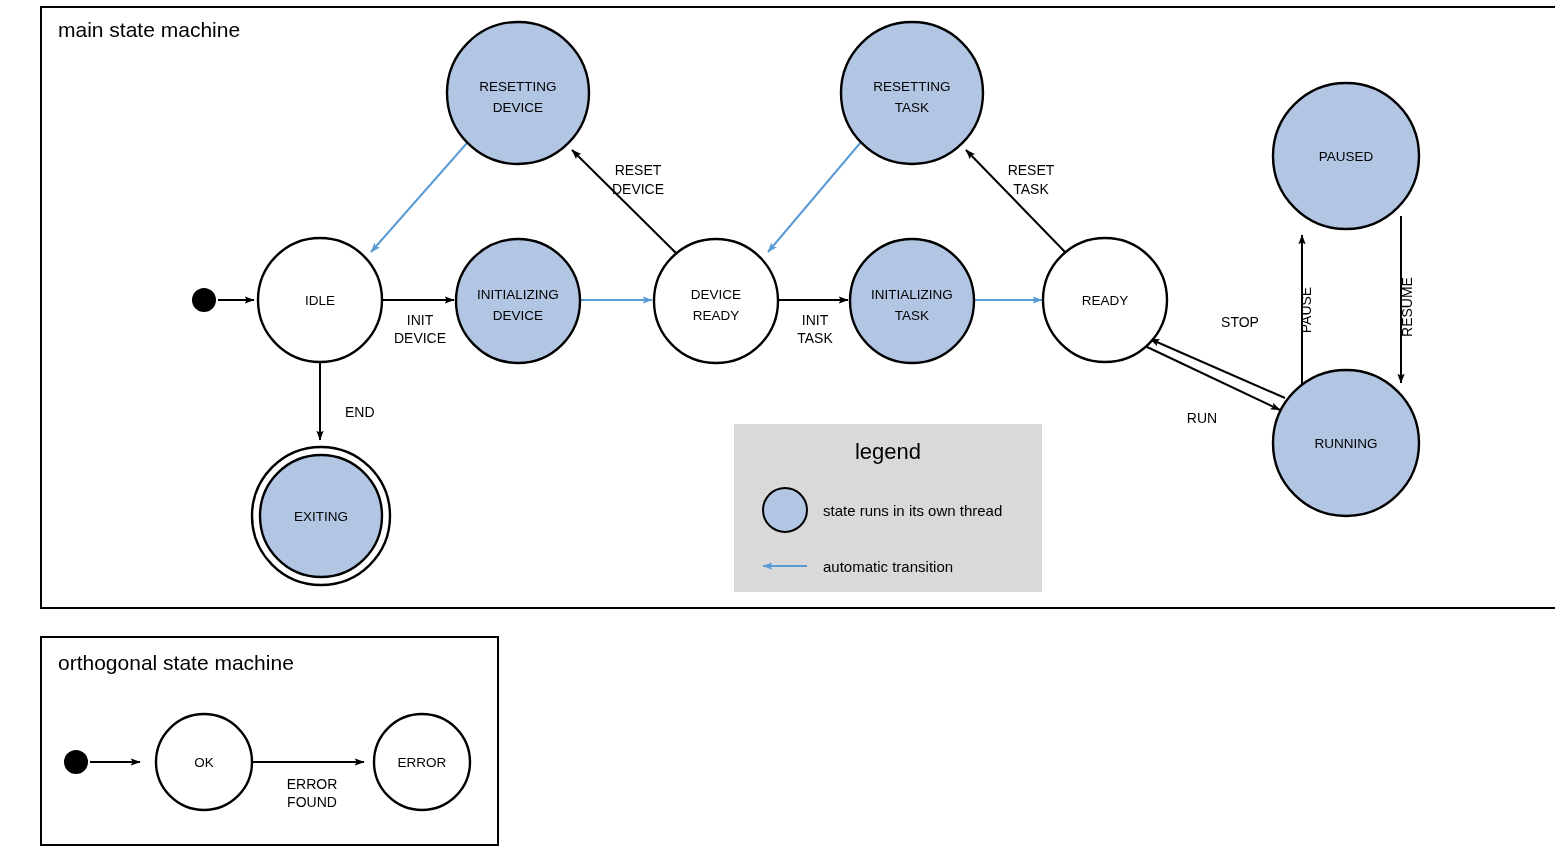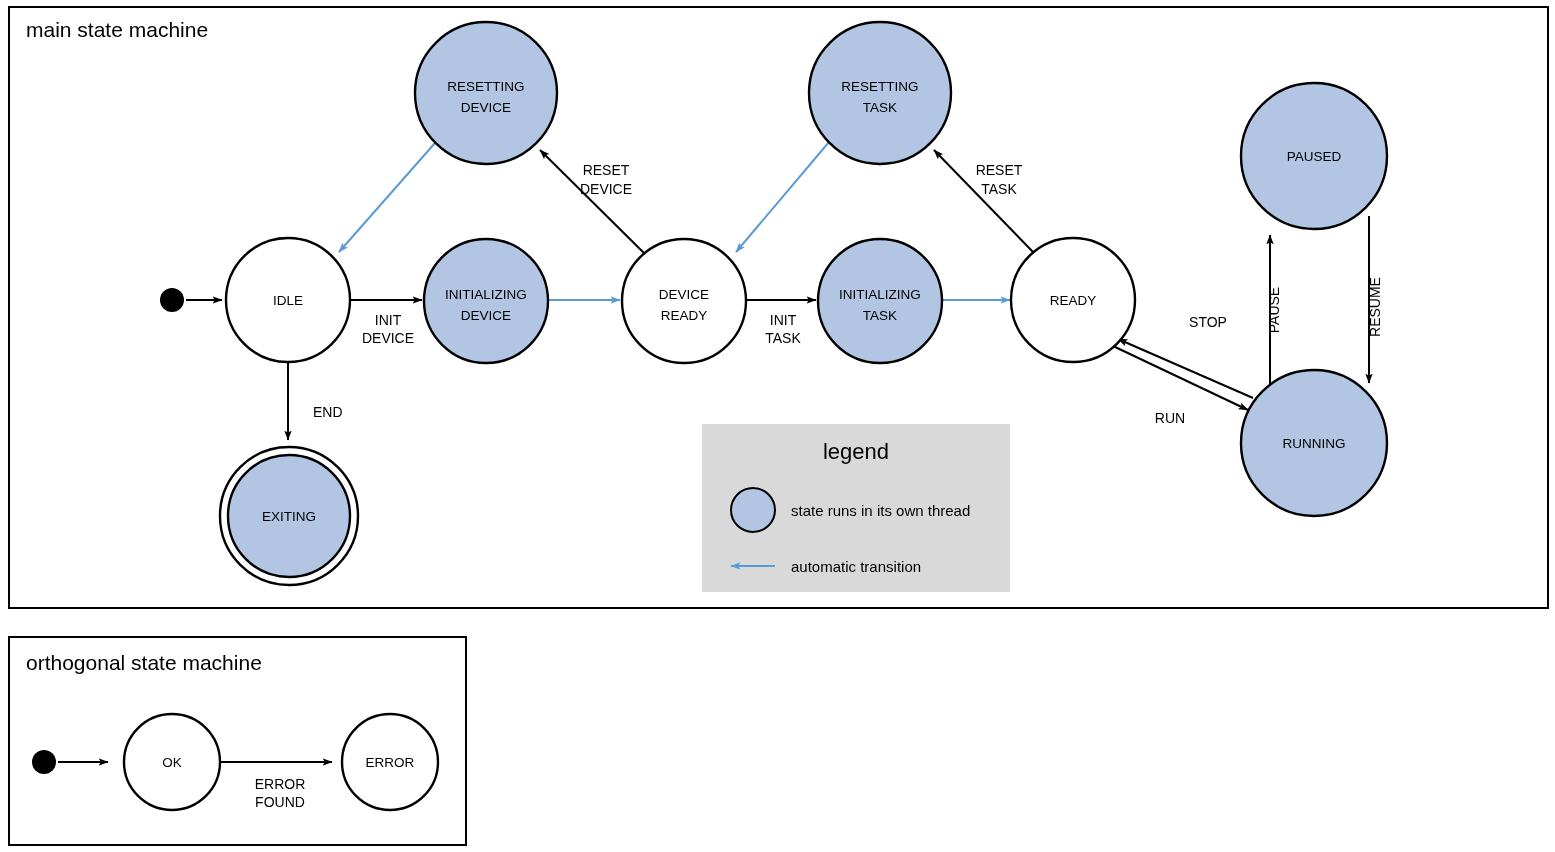--- a/index.html
+++ b/index.html
@@ -10,20 +10,21 @@
     width: 1555px;
     height: 852px;
     overflow: hidden;
     font-family: "Liberation Sans", sans-serif;
   }
   #canvas {
     position: relative;
     width: 1310px;
     height: 852px;
     background: #ffffff;
+    margin-left: 32px;
   }
   svg.diagram {
     position: absolute;
     left: 0; top: 0;
     width: 1555px;
     height: 852px;
   }
   .frame-rect {
     fill: none;
     stroke: #000000;

